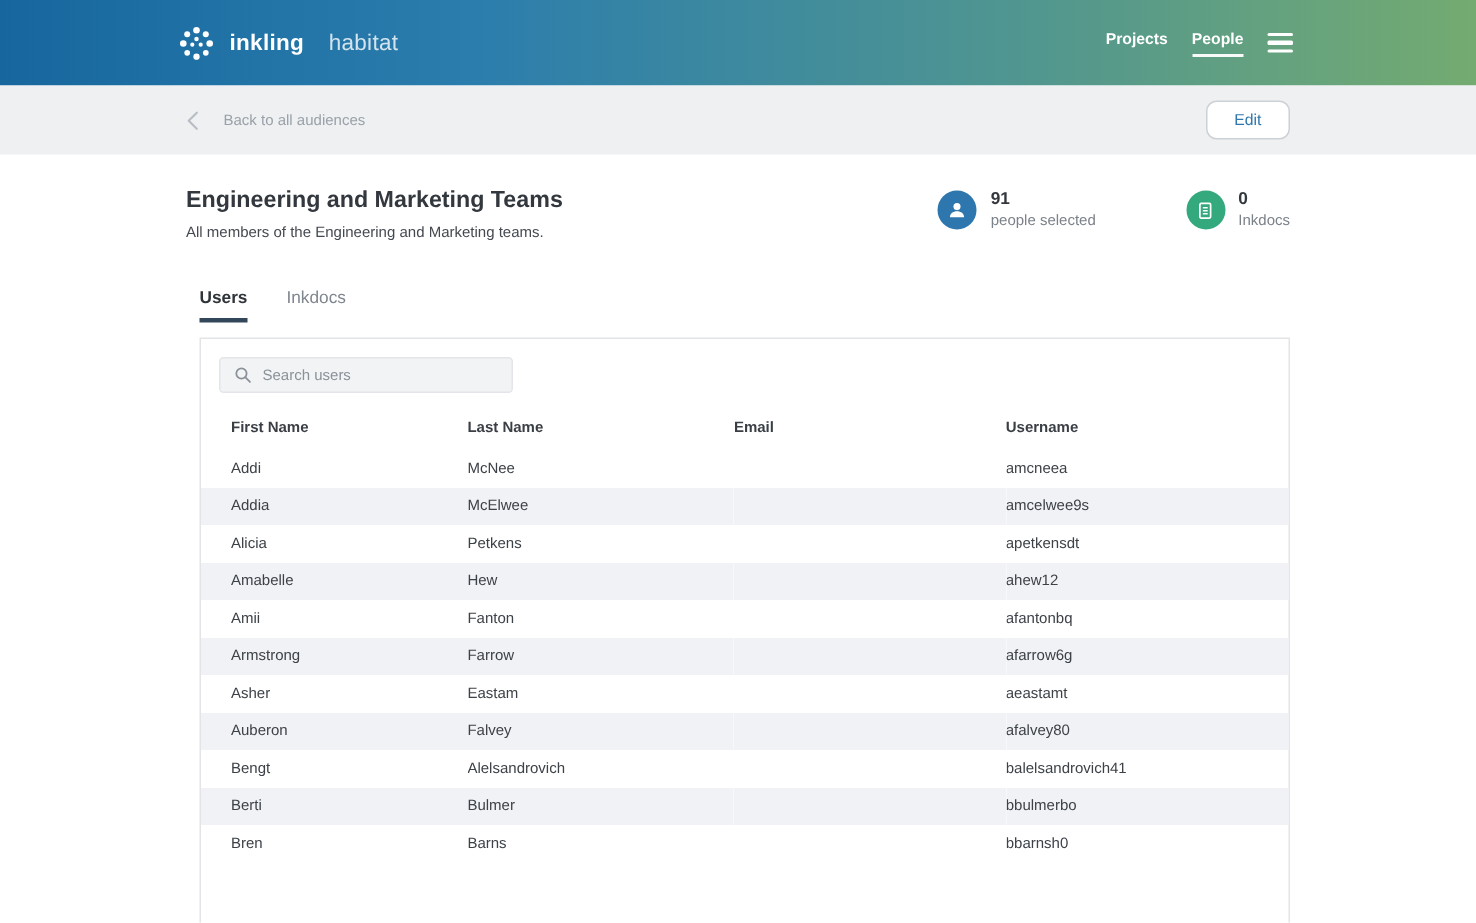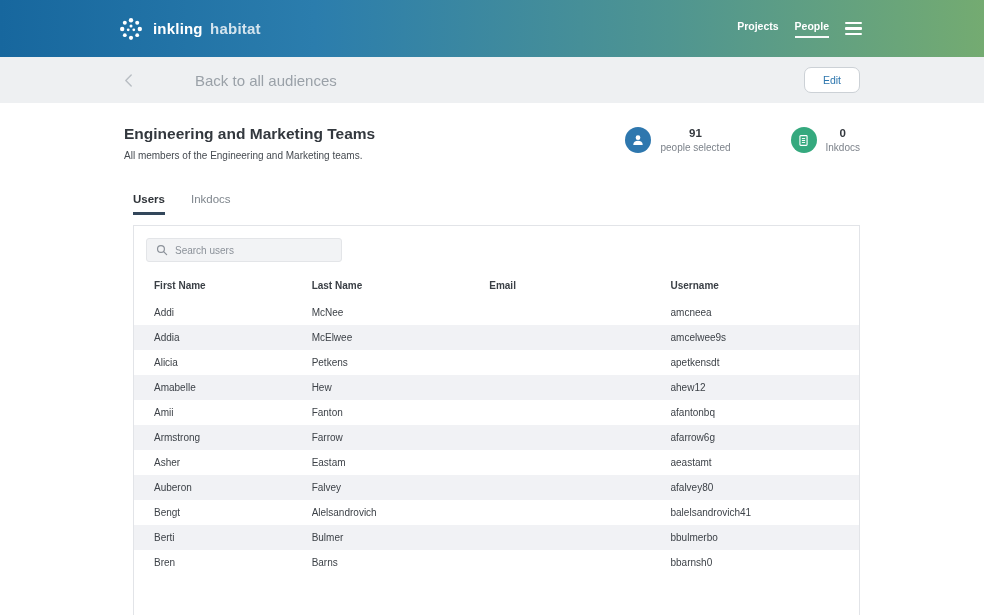--- a/index.html
+++ b/index.html
@@ -15,57 +15,57 @@
   .topbar {
     height: 57px;
     background: linear-gradient(90deg, #17679e 0%, #2b7dad 32%, #4f9591 68%, #74ab71 100%);
     display: flex;
     align-items: center;
     padding: 0 122px 0 118px;
   }
   .logo { display: flex; align-items: center; gap: 9px; cursor: pointer; }
   .logo-text { font-size: 15px; color: #fff; letter-spacing: .2px; }
   .logo-text .primary { font-weight: bold; }
-  .logo-text .secondary { font-weight: bold; color: rgba(255,255,255,.8); margin-left: 3px; }
+  .logo-text .secondary { font-weight: normal; color: rgba(255,255,255,.8); margin-left: 12px; }
   .topnav { margin-left: auto; display: flex; align-items: center; gap: 16px; }
   .topnav .nav-item {
     color: #fff; text-decoration: none; font-size: 10.5px; font-weight: bold;
     padding-bottom: 4px; border-bottom: 2px solid transparent; cursor: pointer;
   }
   .topnav .nav-item.active { border-bottom-color: rgba(255,255,255,.95); }
   .hamburger { display: flex; flex-direction: column; gap: 3px; cursor: pointer; padding: 3px 0; }
   .hamburger span { display: block; width: 17px; height: 2.6px; background: #fff; border-radius: 1px; }
 
   
   .subheader {
     height: 46px; background: #eef0f2;
     display: flex; align-items: center; padding: 0 124px;
   }
   .back-link { display: flex; align-items: center; gap: 16px; cursor: pointer; }
-  .back-label { color: #9aa1a8; font-size: 15px; margin-left: 46px; }
+  .back-label { color: #9aa1a8; font-size: 10px; }
   .edit-btn {
     margin-left: auto; background: #fff; border: 1px solid #ccd1d6; color: #2e77ae;
     font-size: 10.5px; padding: 6px 18px; border-radius: 7px; cursor: pointer;
     font-family: inherit;
   }
 
   
   .main { padding: 22px 124px 0; }
   .title-row { display: flex; align-items: flex-start; }
   .page-title { font-size: 15.5px; font-weight: bold; color: #33383e; }
   .page-subtitle { font-size: 10px; color: #454a50; margin-top: 7px; }
   .stats { margin-left: auto; display: flex; gap: 60px; padding-top: 2px; }
   .stat { display: flex; align-items: flex-start; gap: 9px; }
   .stat-icon {
     width: 26px; height: 26px; border-radius: 50%;
     display: flex; align-items: center; justify-content: center; flex: 0 0 auto;
   }
   .stat-icon.people { background: #2e77ae; }
   .stat-icon.inkdocs { background: #35a97e; }
-  .stat-value { font-size: 11.5px; font-weight: bold; color: #33383e; text-align: center; }
+  .stat-value { font-size: 11.5px; font-weight: bold; color: #33383e; }
   .stat-label { font-size: 10px; color: #7c828a; margin-top: 3px; }
 
   
   .tabs { display: flex; gap: 26px; margin: 32px 0 0 9px; }
   .tab { font-size: 11.5px; color: #7f868d; padding-bottom: 7px; cursor: pointer; border-bottom: 3px solid transparent; }
   .tab.active { color: #2f3439; font-weight: bold; border-bottom-color: #33475b; }
 
   
   .card {
     margin: 10px 0 0 9px; border: 1px solid #e2e4e8; background: #fff;

